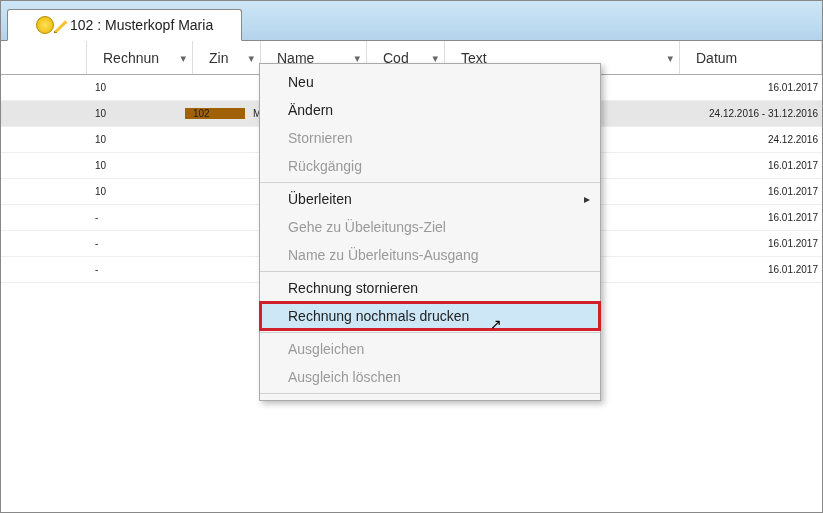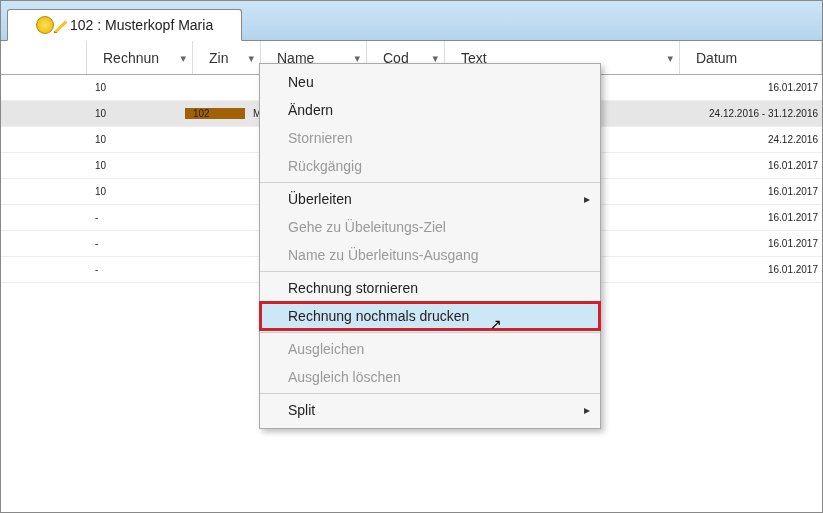--- a/index.html
+++ b/index.html
@@ -170,18 +170,15 @@
       <div id="ctx-g3">
           <div class="mi">Rechnung stornieren</div>
           <div class="mi highlighted" style="position: relative;">Rechnung nochmals drucken<span class="cursor" style="transform: scaleX(-1);">↖</span></div>
         </div>
       <div class="sep"></div>
       <div id="ctx-g4">
           <div class="mi disabled">Ausgleichen</div>
           <div class="mi disabled">Ausgleich löschen</div>
         </div>
       <div class="sep"></div>
-      <div id="ctx-g5">
-          <div class="mi sub">Split</div>
-        </div>
     </div>
   </div>
 </div>
 
 </body></html>

